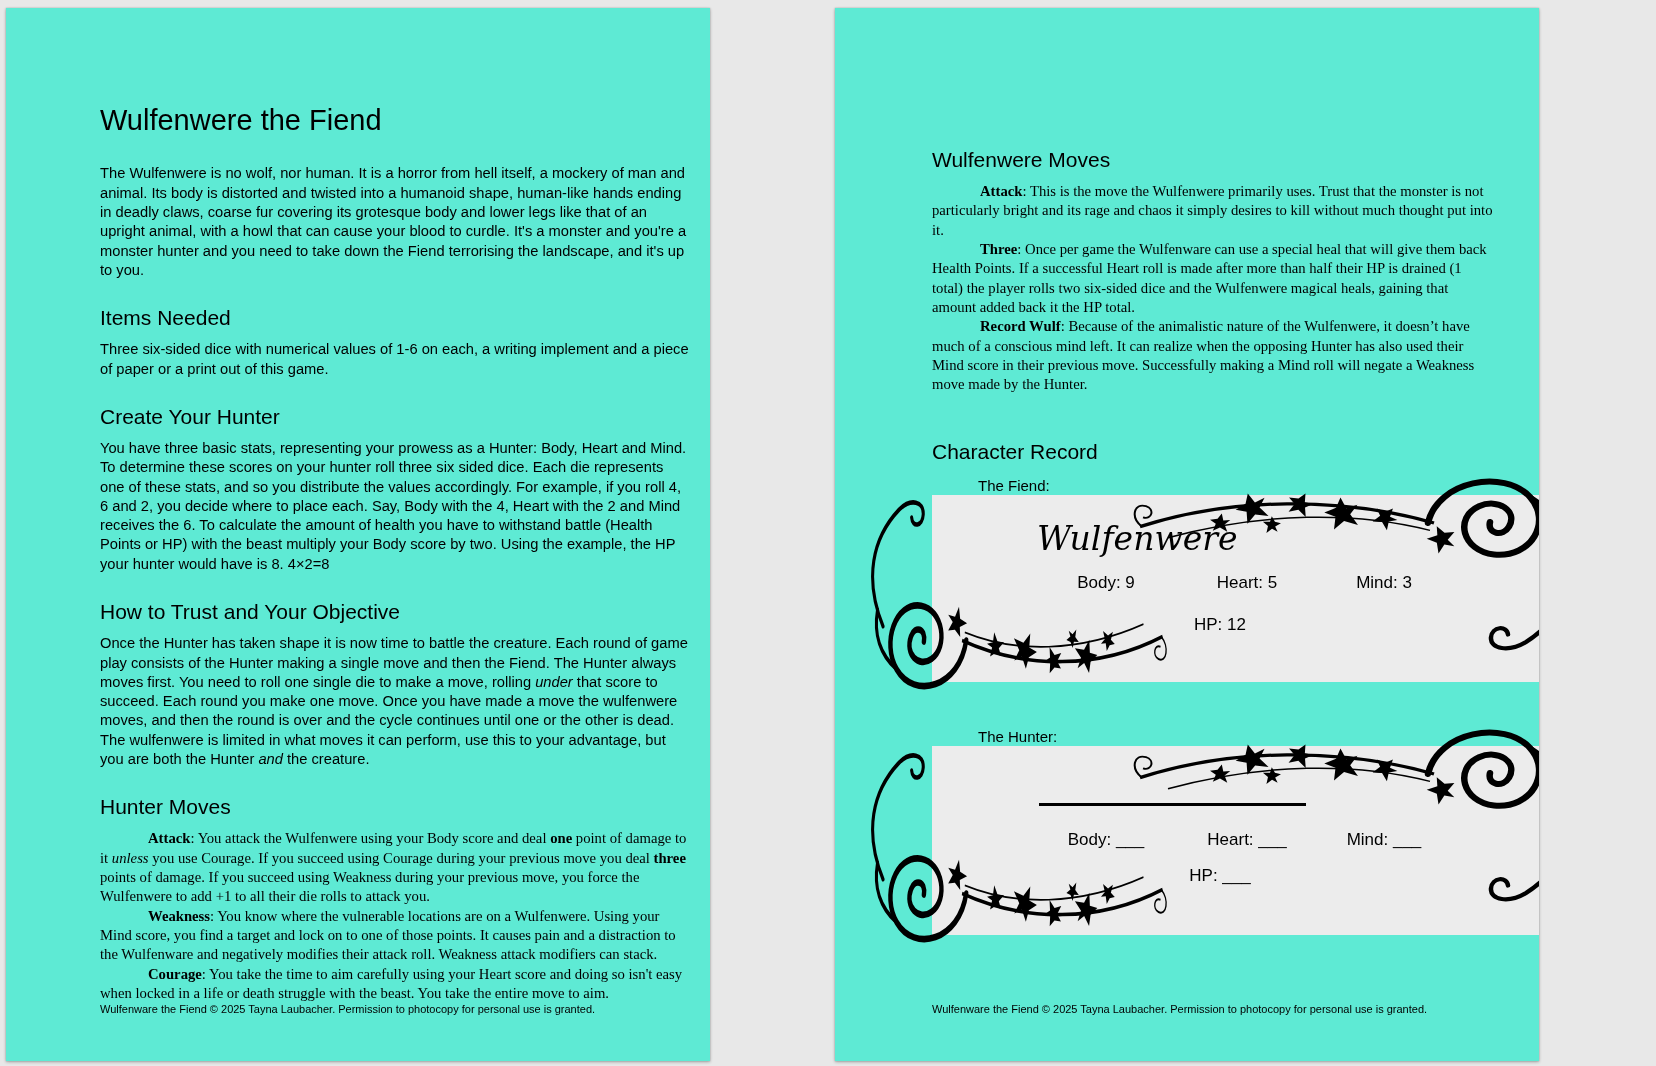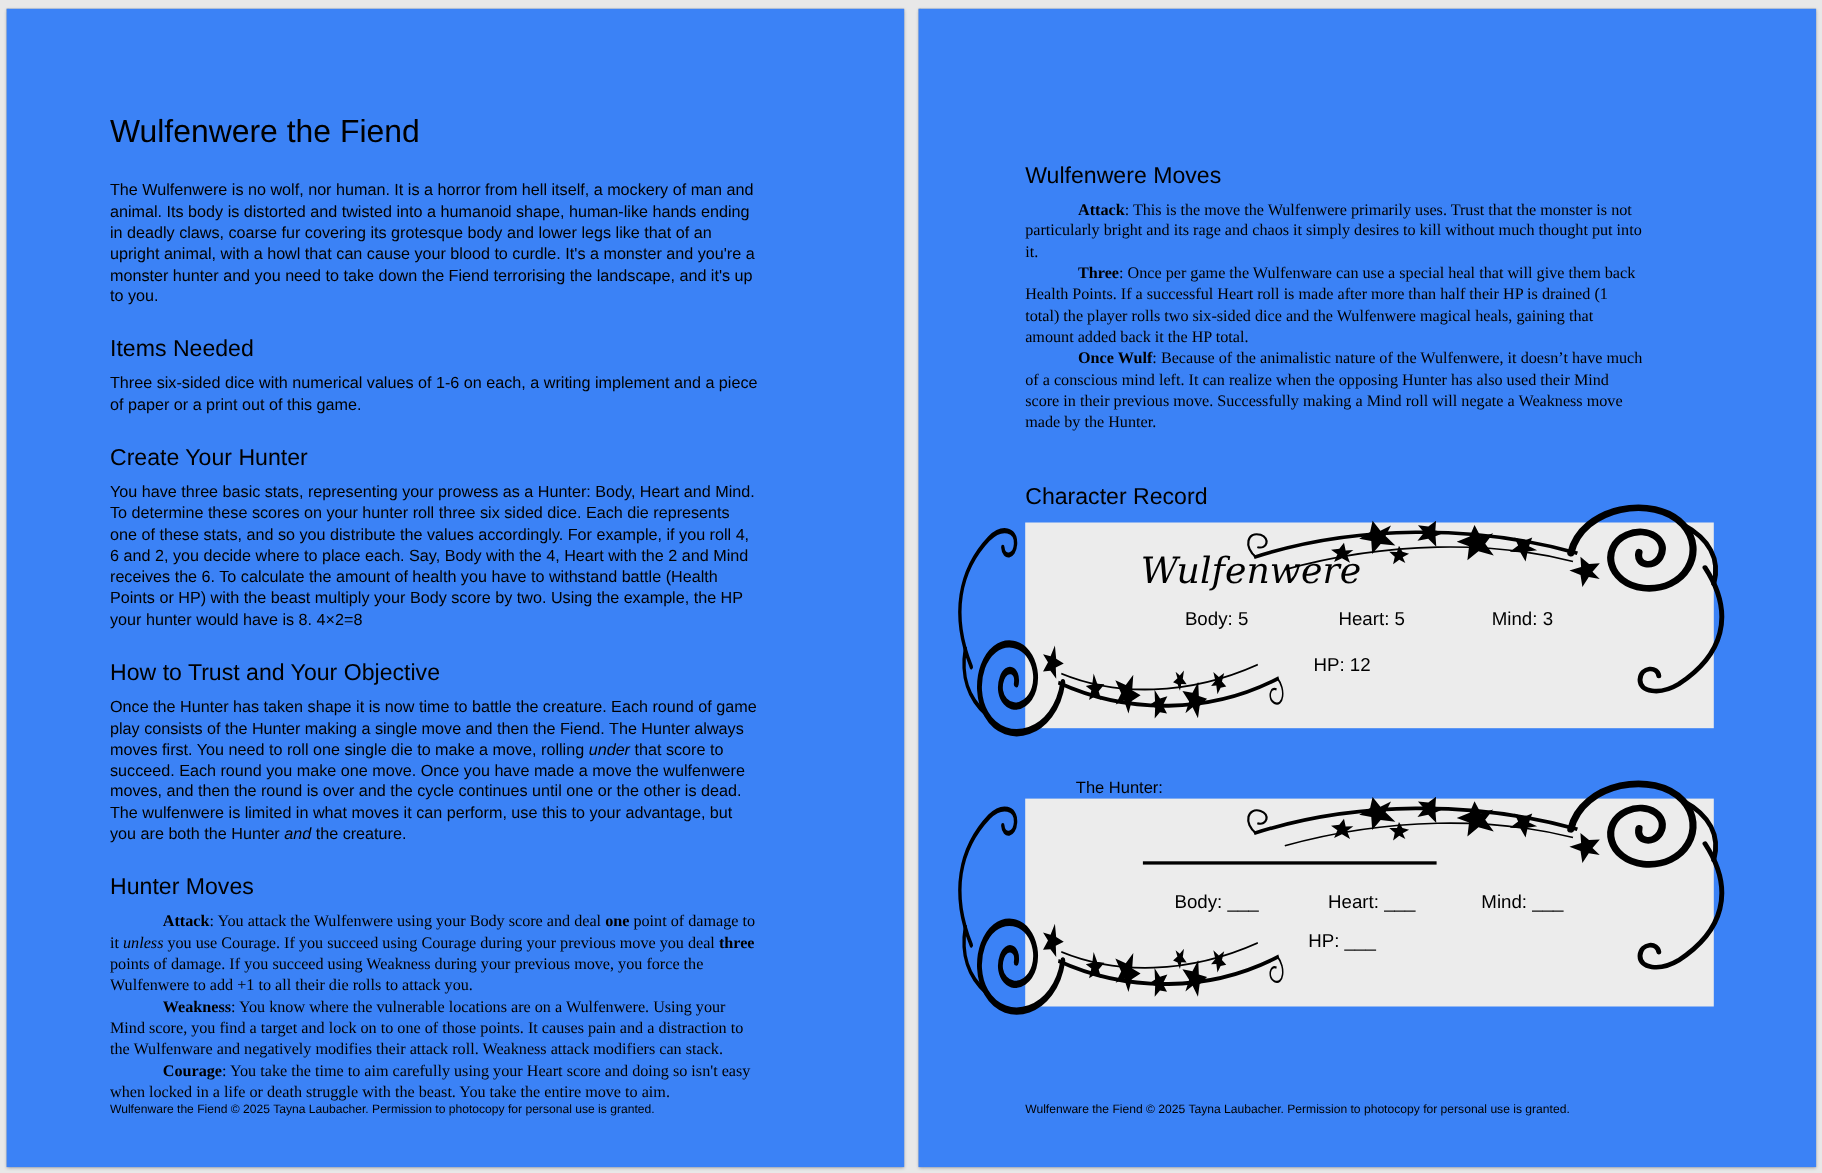--- a/index.html
+++ b/index.html
@@ -5,21 +5,21 @@
   html,body{margin:0;padding:0;}
   body{
     width:1656px;height:1066px;overflow:hidden;
     background:#e8e8e8;
     font-family:"Liberation Sans", sans-serif;
     color:#000;
     -webkit-font-smoothing:antialiased;
   }
   .spread{position:relative;width:1656px;height:1066px;}
   .page{
-    position:absolute;top:8px;width:816px;height:1053px;background:#3b82f6;
+    position:absolute;top:8px;width:704px;height:1053px;background:#5eead4;
     box-shadow:0 1px 3px rgba(0,0,0,.30), 0 0 1px rgba(0,0,0,.25);
     overflow:hidden;
   }
   .page1{left:6px;}
   .page2{left:835px;}
 
   .c1{position:absolute;left:94px;top:96px;width:590px;}
   .c2{position:absolute;left:97px;top:140px;width:630px;}
 
   h1{font-size:29px;font-weight:400;margin:0 0 27px 0;line-height:1.15;}
@@ -115,33 +115,34 @@
       <p class="body move"><span class="b">Courage</span><span>: You take the time to aim carefully using your Heart score and doing so isn't easy when locked in a life or death struggle with the beast. You take the entire move to aim.</span></p>
     </div>
     <div class="footer">Wulfenware the Fiend © 2025 Tayna Laubacher. Permission to photocopy for personal use is granted.</div>
   </section>
 
   <section class="page page2">
     <div class="c2">
       <h2 class="first">Wulfenwere Moves</h2>
       <p class="body move"><span class="b">Attack</span><span>: This is the move the Wulfenwere primarily uses. Trust that the monster is not particularly bright and its rage and chaos it simply desires to kill without much thought put into it.</span></p>
       <p class="body move"><span class="b">Three</span><span>: Once per game the Wulfenware can use a special heal that will give them back Health Points. If a successful Heart roll is made after more than half their HP is drained (1 total) the player rolls two six-sided dice and the Wulfenwere magical heals, gaining that amount added back it the HP total.</span></p>
-      <p class="body move"><span class="b">Once Wulf</span><span>: Because of the animalistic nature of the Wulfenwere, it doesn’t have much of a conscious mind left. It can realize when the opposing Hunter has also used their Mind score in their previous move. Successfully making a Mind roll will negate a Weakness move made by the Hunter.</span></p>
+      <p class="body move"><span class="b">Record Wulf</span><span>: Because of the animalistic nature of the Wulfenwere, it doesn’t have much of a conscious mind left. It can realize when the opposing Hunter has also used their Mind score in their previous move. Successfully making a Mind roll will negate a Weakness move made by the Hunter.</span></p>
 
       <h2 class="record-heading">Character Record</h2>
 
+      <div class="record-label">The Fiend:</div>
       <div class="record-box">
         <svg class="orn orn-tr" viewBox="0 0 440 200" preserveAspectRatio="none">
             <use href="#flourish"></use>
           </svg>
         <svg class="orn orn-bl" viewBox="0 0 440 200" preserveAspectRatio="none">
             <use href="#flourish"></use>
           </svg>
         <div class="fiend-name">Wulfenwere</div>
-        <div class="stat stat-a">Body: 5</div>
+        <div class="stat stat-a">Body: 9</div>
         <div class="stat stat-b">Heart: 5</div>
         <div class="stat stat-c">Mind: 3</div>
         <div class="stat-hp">HP: 12</div>
       </div>
 
       <div class="record-label hunter">The Hunter:</div>
       <div class="record-box hunter">
         <svg class="orn orn-tr" viewBox="0 0 440 200" preserveAspectRatio="none">
             <use href="#flourish"></use>
           </svg>

